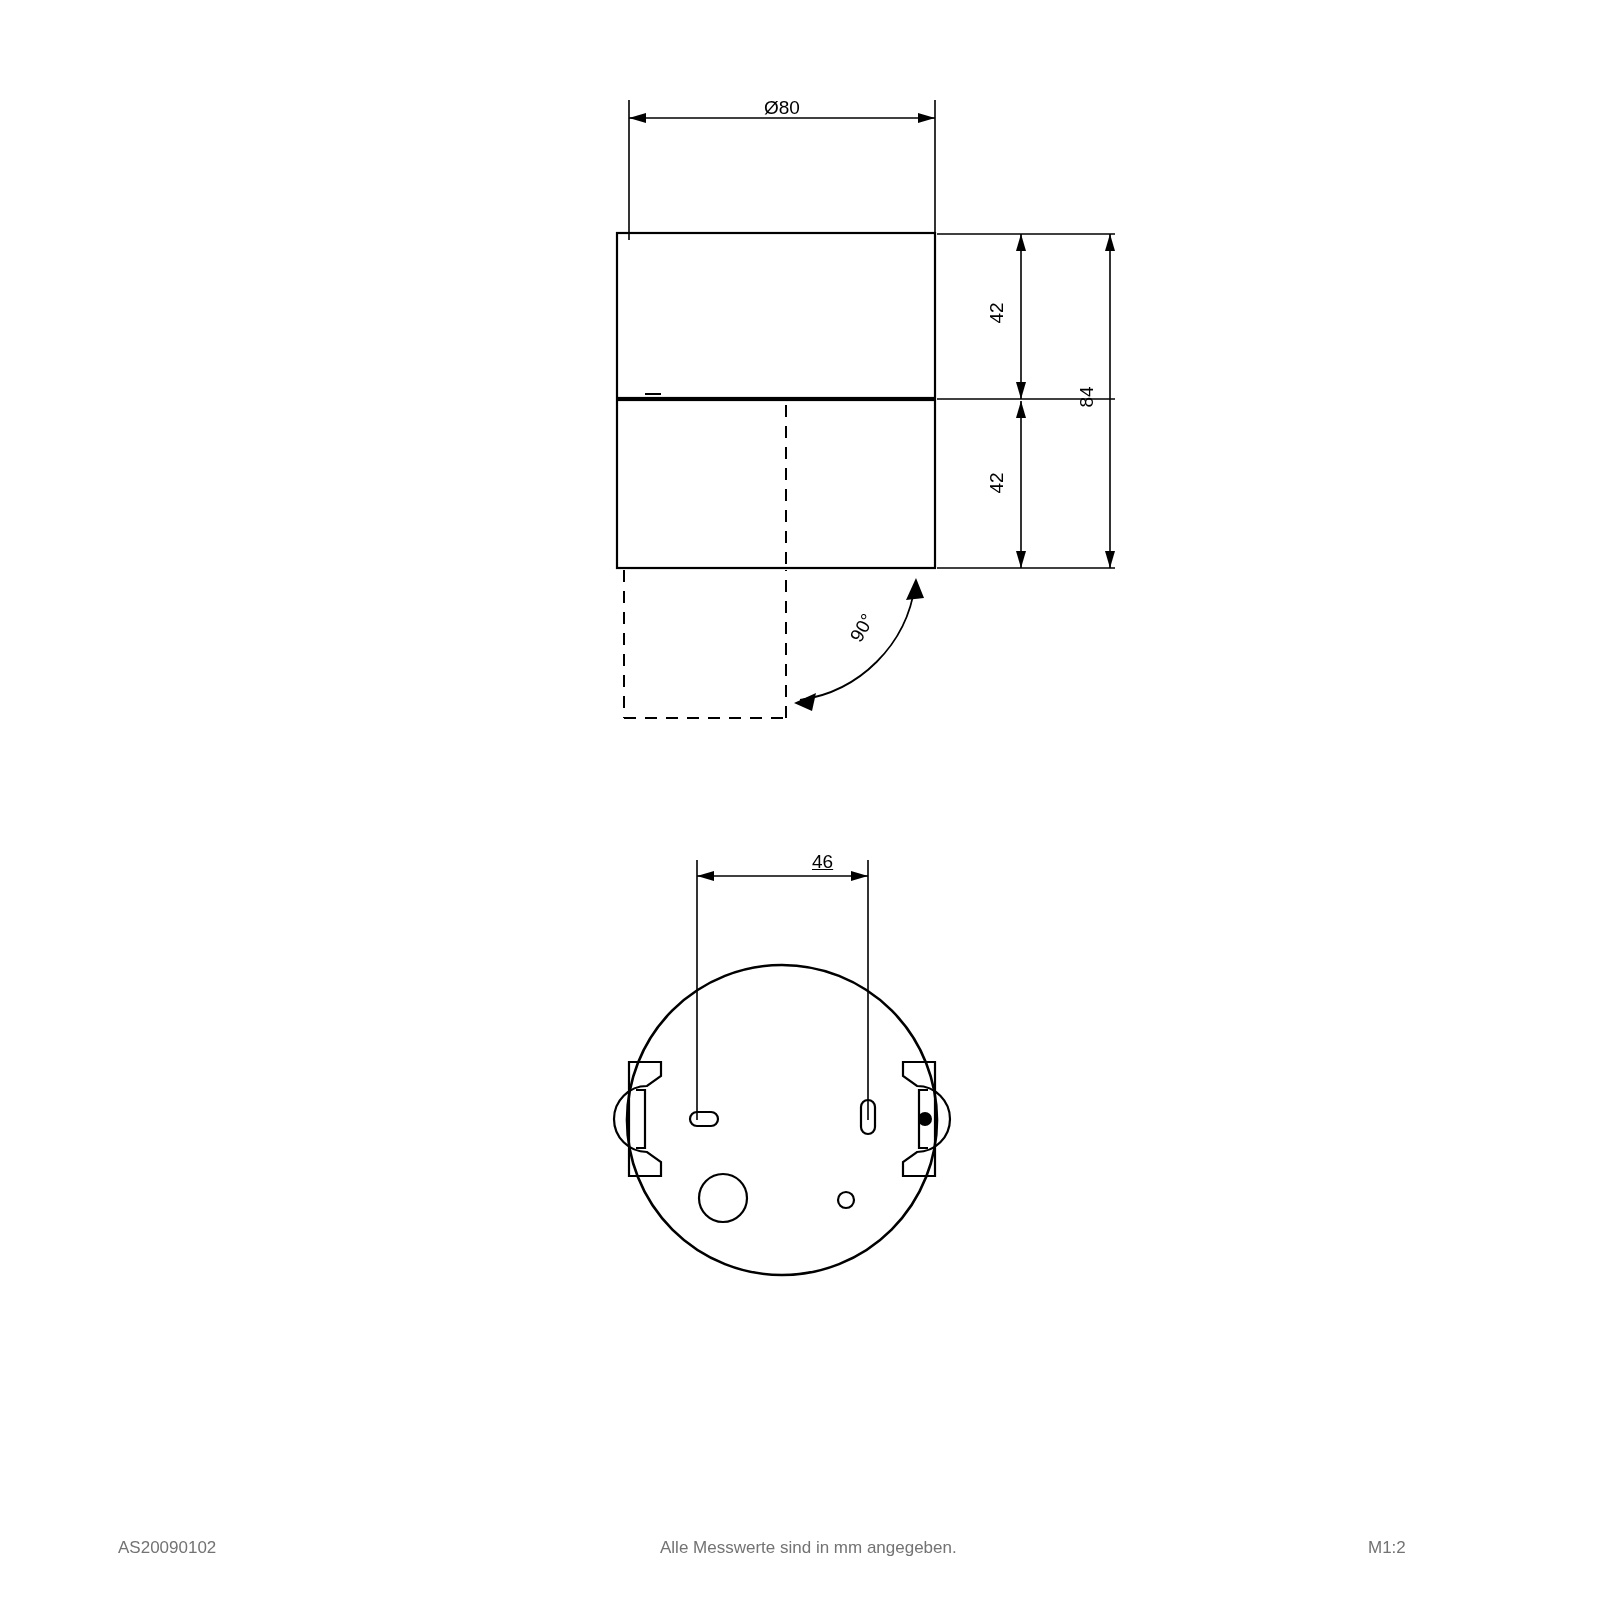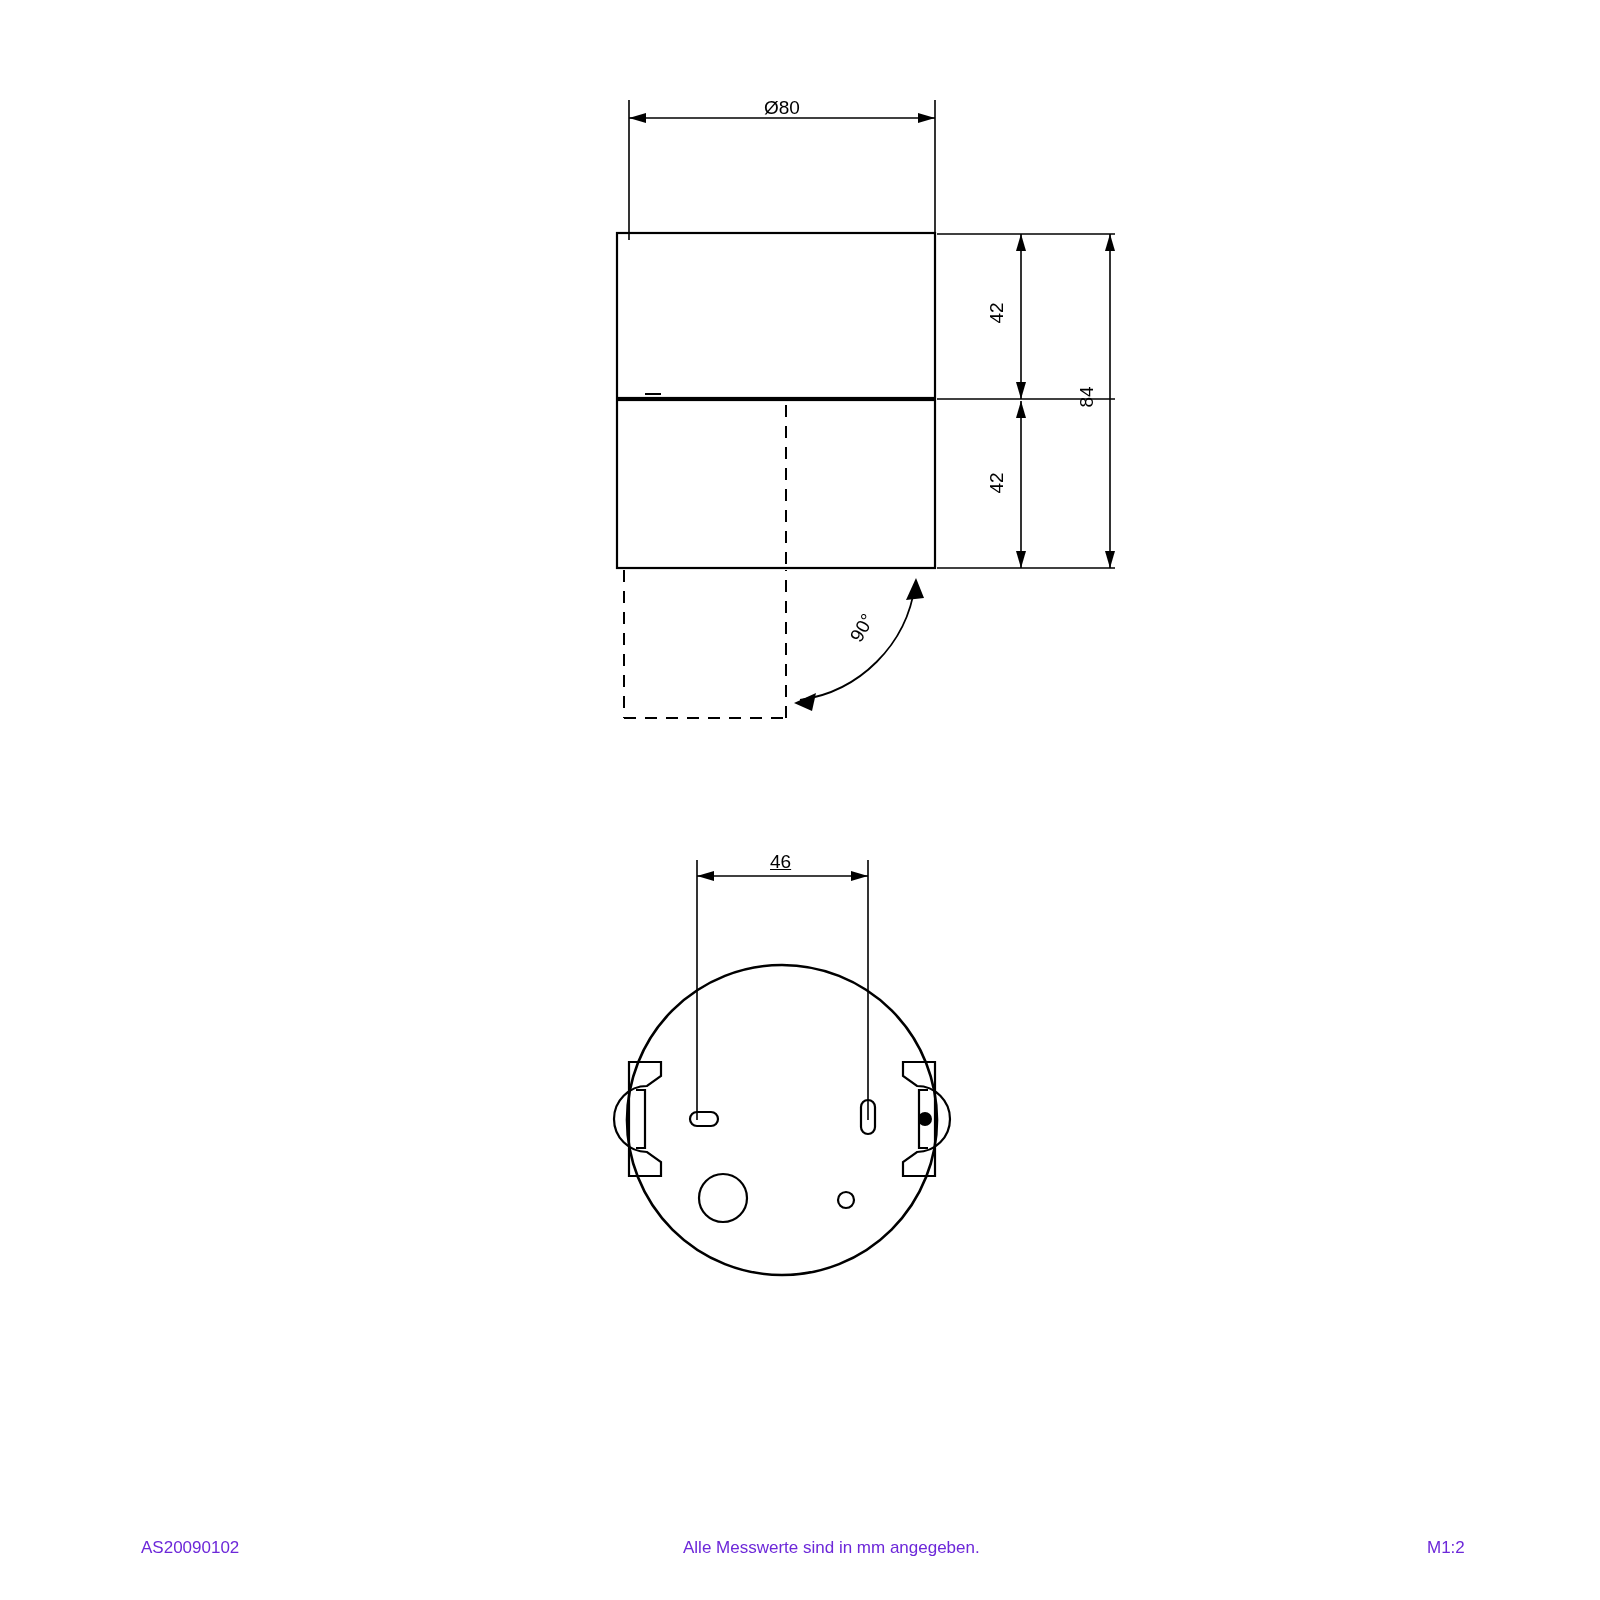--- a/index.html
+++ b/index.html
@@ -18,27 +18,26 @@
   #drawing {
     position: absolute;
     left: 0;
     top: 0;
     width: 1600px;
     height: 1600px;
   }
   .footer-text {
     position: absolute;
     font-size: 17px;
-    color: #6d28d9;
+    color: #737373;
     white-space: nowrap;
-    margin-left: 23px;
   }
   #footer-left  { left: 118px;  top: 1538px; }
   #footer-center{ left: 660px;  top: 1538px; }
-  #footer-right { left: 1404px; top: 1538px; }
+  #footer-right { left: 1368px; top: 1538px; }
 
   .dim-label {
     position: absolute;
     font-size: 19px;
     color: #000;
     white-space: nowrap;
   }
   .rot90 {
     transform: rotate(-90deg);
     transform-origin: 50% 50%;
@@ -139,17 +138,17 @@
 <div class="dim-label" style="left:764px; top:97px;text-align:right;">Ø80</div>
 
 <div class="dim-label rot90" style="left:986px; top:302px;">42</div>
 
 <div class="dim-label rot90" style="left:986px; top:472px;">42</div>
 
 <div class="dim-label rot90" style="left:1076px; top:386px;">84</div>
 
 <div class="dim-label" style="left:848px; top:617px; transform:rotate(-60deg); transform-origin:50% 50%;">90°</div>
 
-<div class="dim-label" style="left:770px; top:851px;text-decoration:underline;">46</div>
+<div class="dim-label" style="left:812px; top:851px;text-decoration:underline;">46</div>
 
 <div class="footer-text" id="footer-left">AS20090102</div>
 <div class="footer-text" id="footer-center">Alle Messwerte sind in mm angegeben.</div>
 <div class="footer-text" id="footer-right">M1:2</div>
 
 </body></html>

